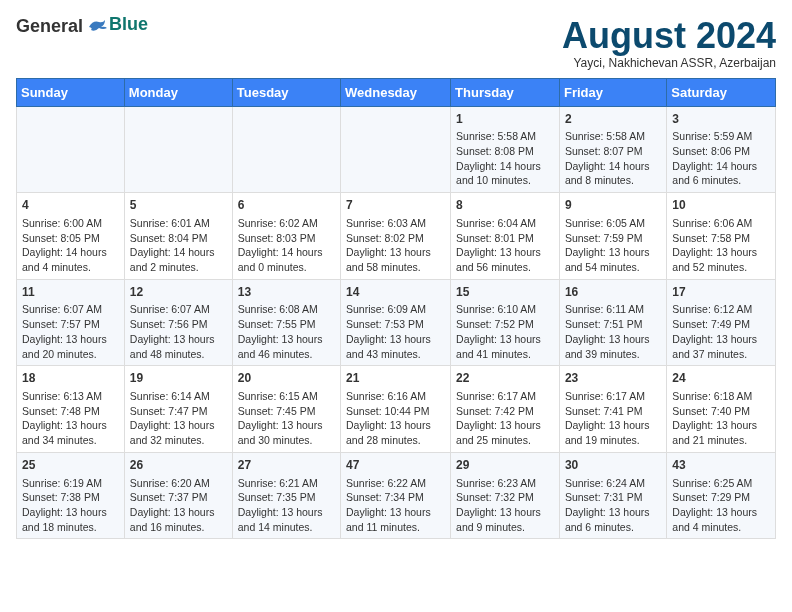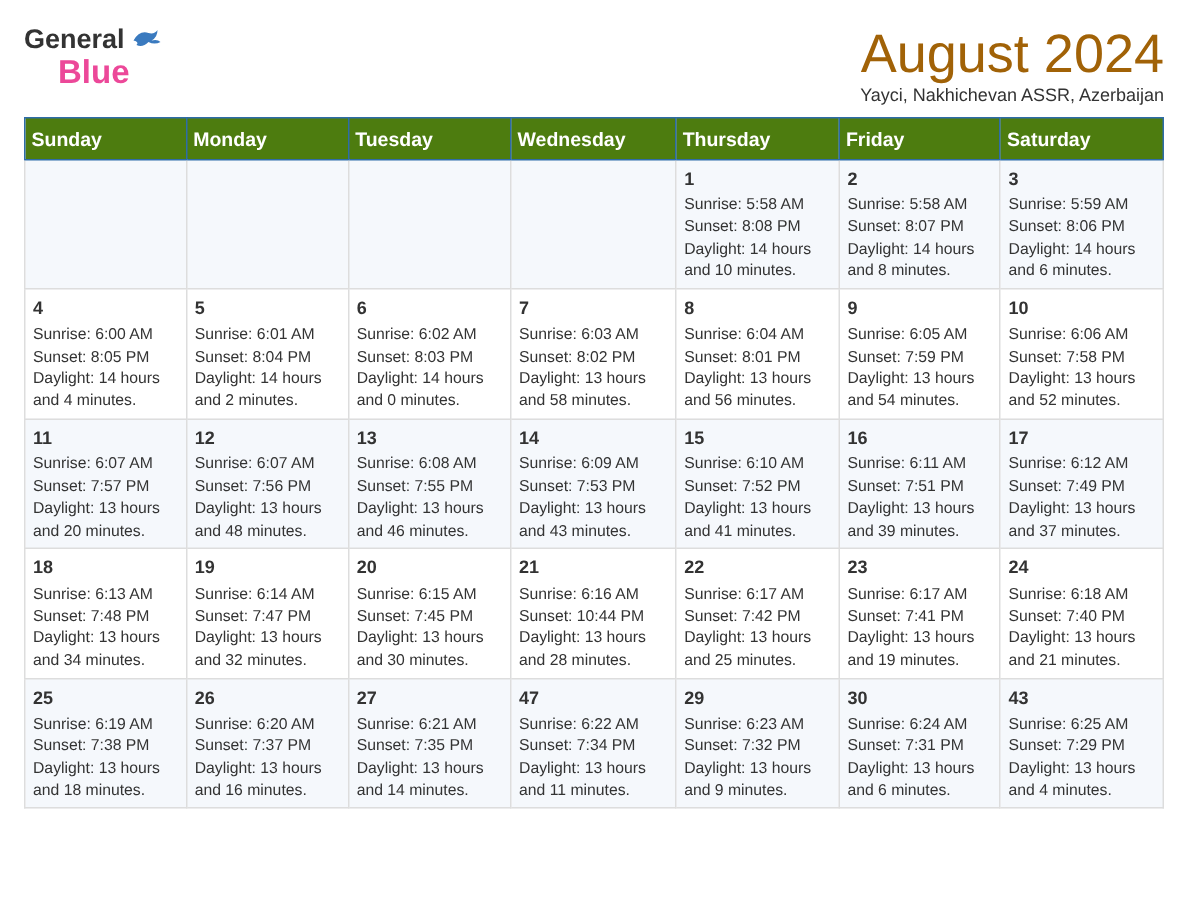--- a/index.html
+++ b/index.html
@@ -11,43 +11,43 @@
       padding: 16px;
     }
     .header-section {
       display: flex;
       align-items: flex-start;
       justify-content: space-between;
       margin-bottom: 8px;
     }
     .logo {
       display: flex;
-      flex-direction: column;
-      align-items: center;
+      flex-direction: row;
+      align-items: flex-start;
     }
     .title-section {
       text-align: right;
     }
     .month-title {
       font-size: 36px;
-      font-weight: normal;
-      color: #a16207;
+      font-weight: bold;
+      color: #0c4a6e;
       line-height: 1.1;
     }
     .location-title {
       font-size: 12px;
       color: #333;
     }
     .calendar-table {
       width: 100%;
       border-collapse: collapse;
       border: 1px solid #ccc;
     }
     .calendar-table th {
-      background-color: #4d7c0f;
+      background-color: #3b82f6;
       color: #fff;
       font-size: 13px;
       font-weight: bold;
       padding: 6px 4px;
       text-align: left;
       border: 1px solid #2e6ca8;
     }
     .calendar-table td {
       vertical-align: top;
       padding: 4px 5px;
@@ -82,21 +82,21 @@
 <body>
 
 <div class="header-section">
   <div class="logo">
     <div style="display:flex;align-items:center;gap:2px;">
       <span style="font-size:18px;font-weight:bold;color:#333;">General</span>
       <svg width="22" height="18" viewBox="0 0 22 18" style="margin-left:2px;">
         <path d="M2,9 Q6,2 12,4 Q16,5 18,2 Q18,7 14,9 Q18,8 20,10 Q16,12 12,10 Q8,14 4,12 Q6,10 2,9Z" fill="#3a7abf"></path>
       </svg>
     </div>
-    <span style="font-size:22px;font-weight:bold;color:#ec4899;margin-top:-2px;">Blue</span>
+    <span style="font-size:18px;font-weight:bold;color:#0f766e;margin-top:-2px;">Blue</span>
   </div>
   <div class="title-section">
     <div class="month-title">August 2024</div>
     <div class="location-title">Yayci, Nakhichevan ASSR, Azerbaijan</div>
   </div>
 </div>
 
 <table class="calendar-table">
   <thead>
     <tr>

